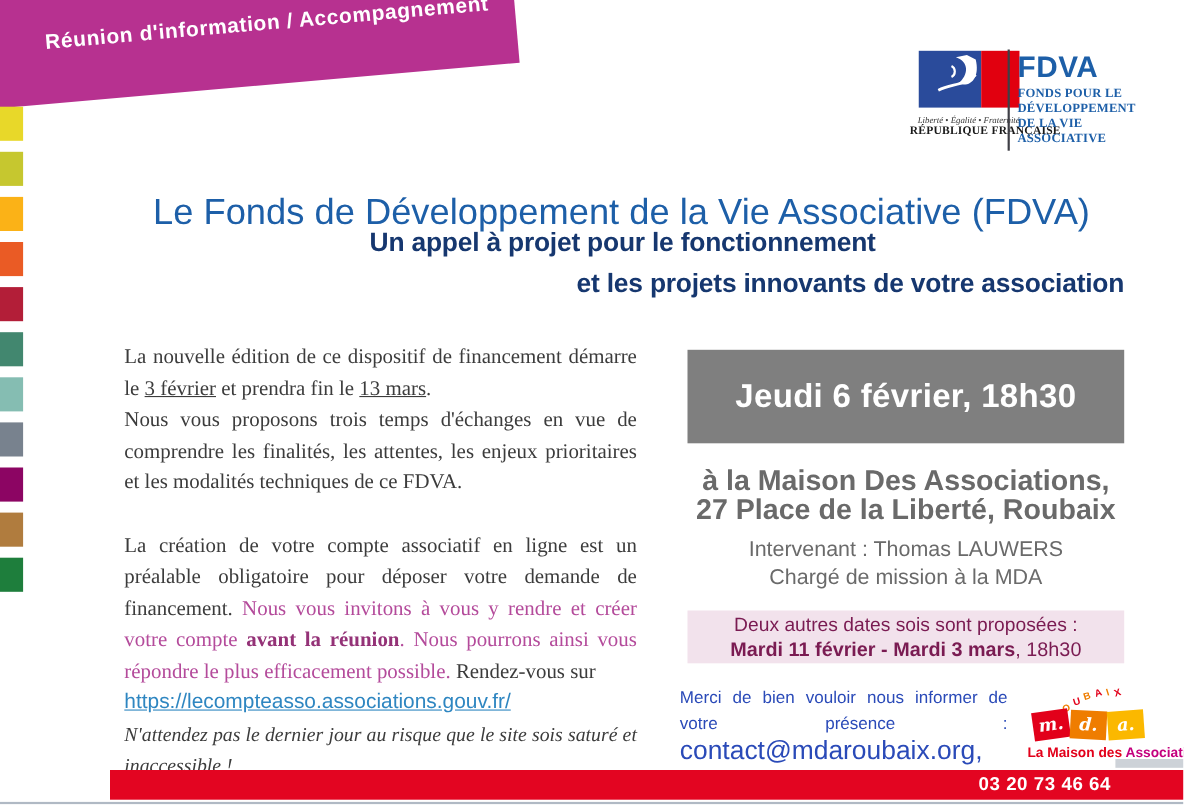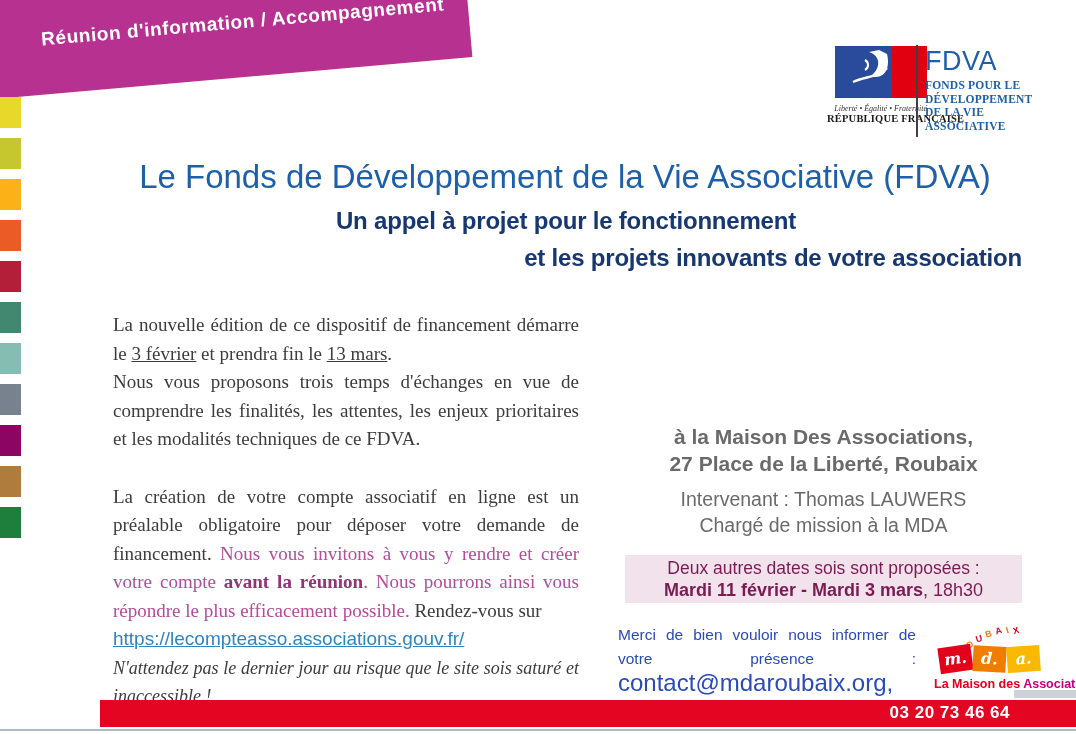--- a/index.html
+++ b/index.html
@@ -17,25 +17,25 @@
   .stripe .sq{position:absolute;left:0;width:21px;height:31px;}
 
   
   .rf{position:absolute;left:827px;top:46px;width:100px;text-align:right;}
   .rf-motto{font-family:"Liberation Serif",serif;font-style:italic;font-size:8px;
             color:#333;margin-top:2px;white-space:nowrap;}
   .rf-name{font-family:"Liberation Serif",serif;font-size:10.5px;font-weight:bold;
            color:#1a1a1a;white-space:nowrap;letter-spacing:.2px;}
   .logo-divider{position:absolute;left:916px;top:45px;width:2px;height:92px;background:#3f3f46;}
   .fdva{position:absolute;left:925px;top:48px;color:#1d5fa8;}
-  .fdva-acronym{font-size:27px;font-weight:normal;letter-spacing:.5px;line-height:27px;}
+  .fdva-acronym{font-size:27px;font-weight:bold;letter-spacing:.5px;line-height:27px;}
   .fdva-full{font-size:11.5px;line-height:13.5px;font-weight:bold;letter-spacing:.2px;margin-top:4px;font-family:Liberation Serif, serif;}
 
   
-  .title{position:absolute;left:95px;top:158px;width:940px;text-align:center;
+  .title{position:absolute;left:95px;top:174px;width:940px;text-align:center;
          color:#1d5fa8;font-size:33px;font-weight:normal;}
   .subtitle{position:absolute;left:110px;top:202px;width:912px;color:#16376f;
             font-weight:bold;font-size:24px;line-height:37px;letter-spacing:-.2px;}
   .subtitle .l1{text-align:center;}
   .subtitle .l2{text-align:right;}
 
   
   .bodycol{position:absolute;left:113px;top:311px;width:466px;color:#3c3c3c;
            font-size:19px;line-height:28.5px;}
   .bodycol p{margin:0;text-align:justify;font-family:Liberation Serif, serif;}
@@ -44,21 +44,21 @@
   .pink{color:#b44b9b;}
   .pinkbold{color:#943277;font-weight:bold;}
   .weblink{color:#2e86c1;text-decoration:underline;display:inline-block;margin-top:0;}
   .note{font-style:italic;font-size:18px;text-align:left;margin-top:2px;}
 
   
   .datebox{position:absolute;left:625px;top:318px;width:397px;height:85px;background:#7f7f7f;}
   .datebox span{display:block;text-align:center;line-height:85px;color:#fff;
                 font-size:30px;font-weight:bold;letter-spacing:.3px;}
   .venue{position:absolute;left:625px;top:423px;width:397px;text-align:center;
-         color:#6a6a6a;font-weight:bold;font-size:21px;line-height:27px;}
+         color:#6a6a6a;font-weight:bold;font-size:26px;line-height:27px;}
   .speaker{position:absolute;left:625px;top:486px;width:397px;text-align:center;
          color:#6a6a6a;font-size:19.5px;line-height:26px;}
   .altdates{position:absolute;left:625px;top:555px;width:397px;height:48px;
          background:#f2e2ec;color:#7a1b52;text-align:center;}
   .altdates .l1{font-size:17.5px;margin-top:3px;}
   .altdates .l2{font-size:18px;margin-top:1px;}
   .altdates .b{font-weight:bold;}
   .rsvp{position:absolute;left:618px;top:623px;width:298px;color:#2a4ab8;
         font-size:15.5px;line-height:24px;text-align:justify;}
   .rsvp .email{font-size:24px;}
@@ -138,20 +138,23 @@
 
   <div class="bodycol">
     <p><span>La nouvelle édition de ce dispositif de financement démarre le </span><span class="u">3 février</span><span> et prendra fin le </span><span class="u">13 mars</span><span>.</span></p>
     <p>Nous vous proposons trois temps d'échanges en vue de comprendre les finalités, les attentes, les enjeux prioritaires et les modalités techniques de ce FDVA.</p>
     <div class="gap"></div>
     <p><span>La création de votre compte associatif en ligne est un préalable obligatoire pour déposer votre demande de financement. </span><span class="pink">Nous vous invitons à vous y rendre et créer votre compte </span><span class="pinkbold">avant la réunion</span><span class="pink">. Nous pourrons ainsi vous répondre le plus efficacement possible. </span><span>Rendez-vous sur</span></p>
     <a href="#" class="weblink">https://lecompteasso.associations.gouv.fr/</a>
     <p class="note">N'attendez pas le dernier jour au risque que le site sois saturé et inaccessible !</p>
   </div>
 
+  <div class="datebox">
+    <span>Jeudi 6 février, 18h30</span>
+  </div>
   <div class="venue">
     <div>à la Maison Des Associations,</div>
     <div>27 Place de la Liberté, Roubaix</div>
   </div>
   <div class="speaker">
     <div>Intervenant : Thomas LAUWERS</div>
     <div>Chargé de mission à la MDA</div>
   </div>
   <div class="altdates">
     <div class="l1">Deux autres dates sois sont proposées :</div>

